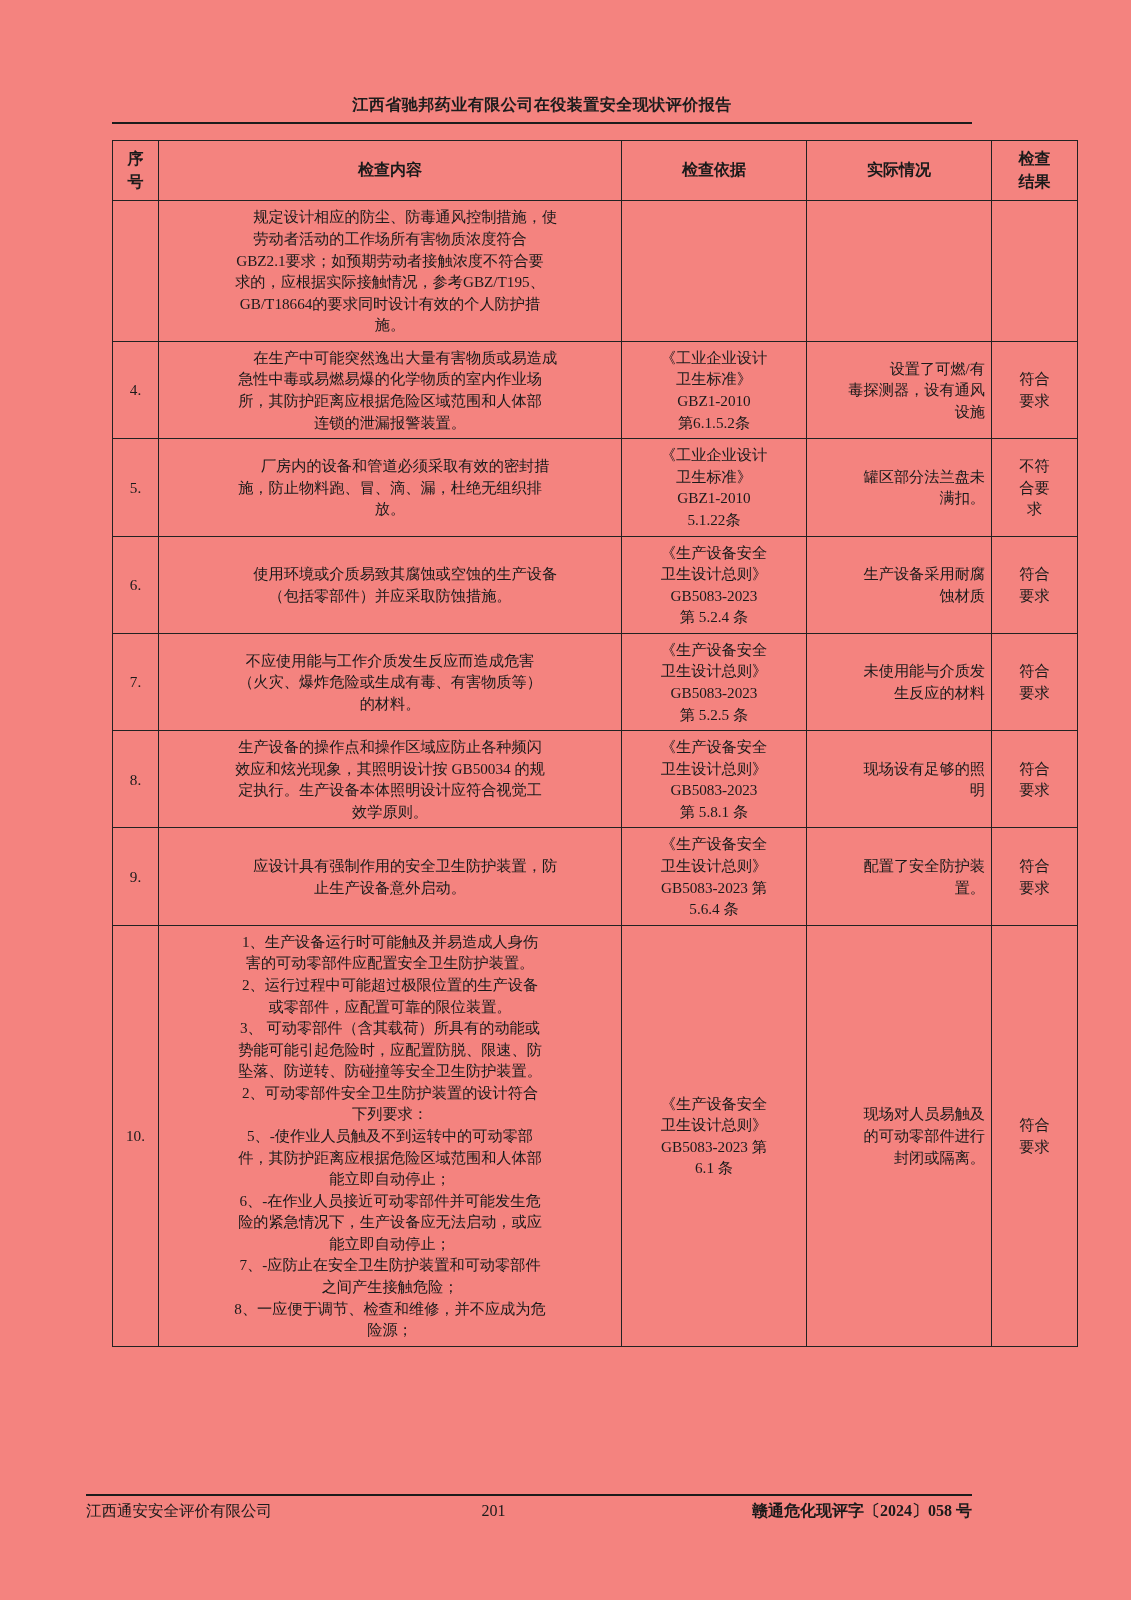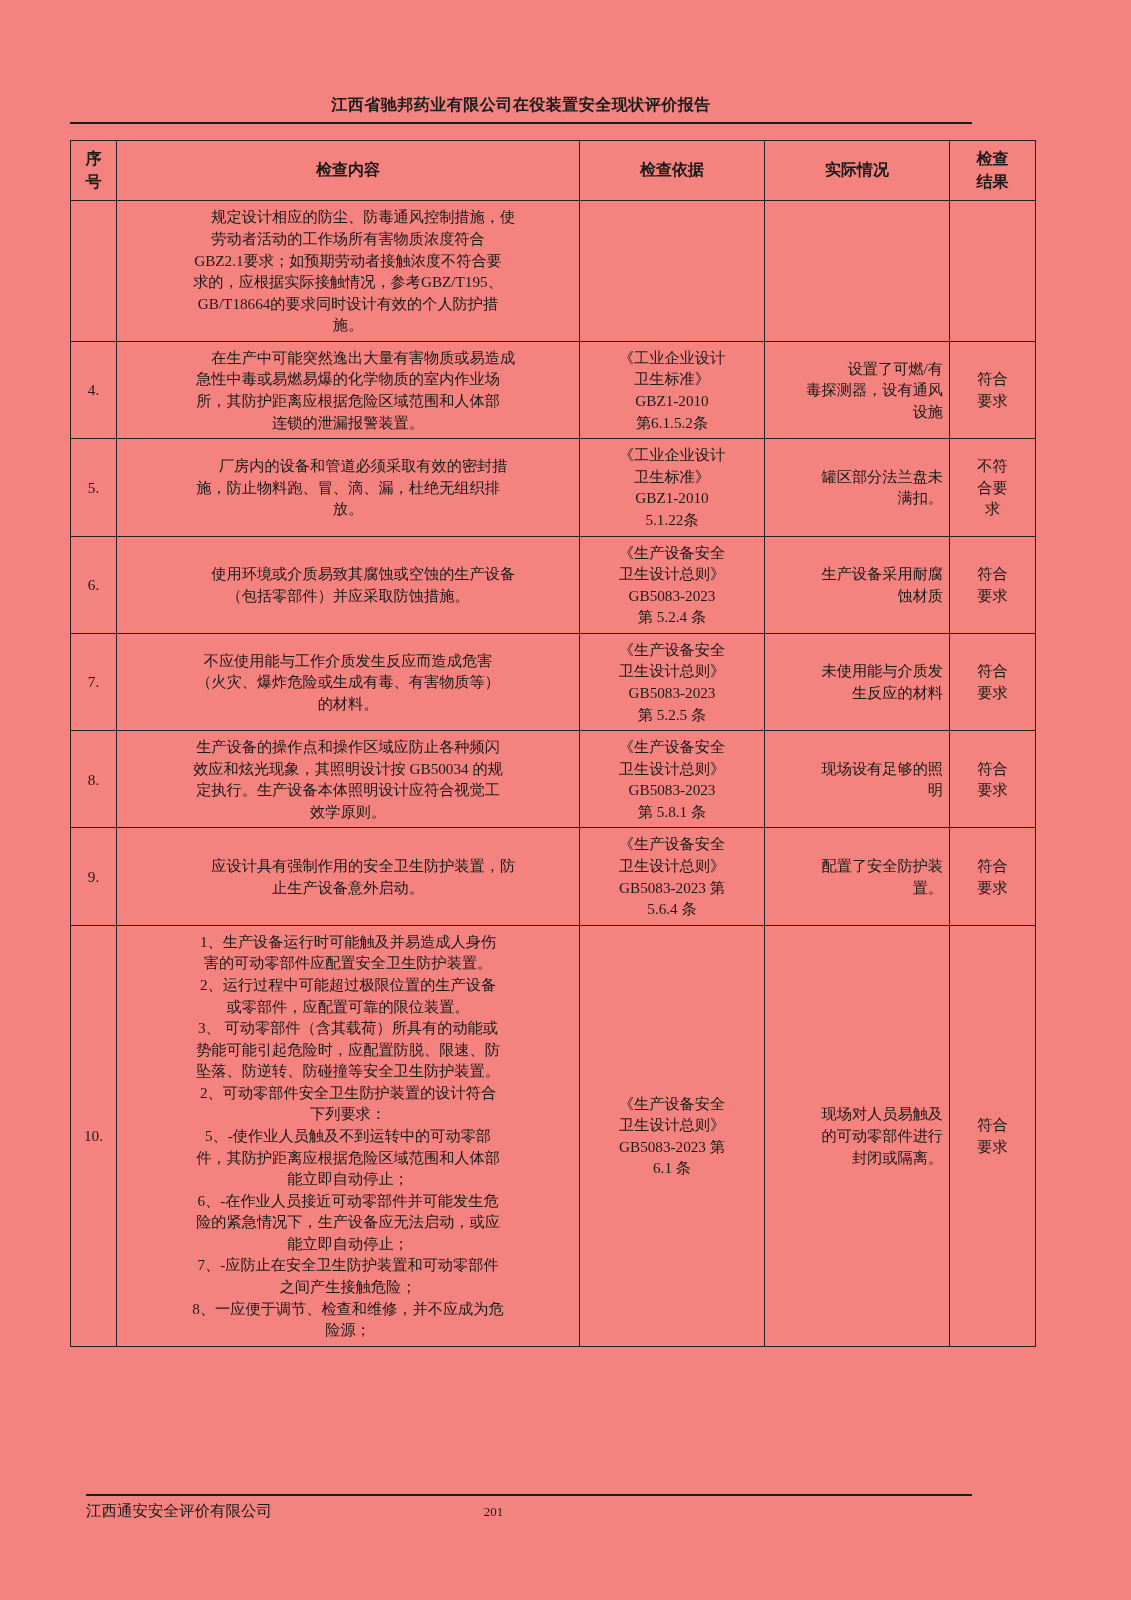--- a/index.html
+++ b/index.html
@@ -14,21 +14,21 @@
     color: #1a1a1a;
     position: relative;
     overflow: hidden;
   }
   .page {
     position: absolute;
     left: 0; top: 0;
     width: 1050px;
     height: 1600px;
     box-sizing: border-box;
-    padding: 95px 78px 0 70px;
+    padding: 95px 78px 0 112px;
   }
   
   .doc-header {
     text-align: center;
     font-size: 16px;
     font-weight: bold;
     letter-spacing: 0.5px;
     padding-bottom: 6px;
     color: #1c1c1c;
   }
@@ -80,21 +80,21 @@
   .footer-rule {
     border-bottom: 2px solid #1c1c1c;
     margin-bottom: 5px;
   }
   .footer-row {
     display: flex;
     align-items: baseline;
     font-size: 15.5px;
   }
   .footer-left  { width: 34%; text-align: left; }
-  .footer-mid   { width: 24%; text-align: center; font-size: 13px; }
+  .footer-mid   { width: 24%; text-align: center; font-size: 16px; }
   .footer-right { width: 42%; text-align: right; font-weight: bold; font-size: 16px; }
 </style>
 </head>
 <body>
 
 <div class="page">
 
   <div class="doc-header">江西省驰邦药业有限公司在役装置安全现状评价报告</div>
   <div class="header-rule"></div>
 
@@ -377,16 +377,17 @@
       </tr>
 
     </tbody>
   </table>
 
   <div class="footer">
     <div class="footer-rule"></div>
     <div class="footer-row">
       <div class="footer-left">江西通安安全评价有限公司</div>
       <div class="footer-mid">201</div>
+      <div class="footer-right">赣通危化现评字〔2024〕058 号</div>
     </div>
   </div>
 
 </div>
 
 </body></html>

